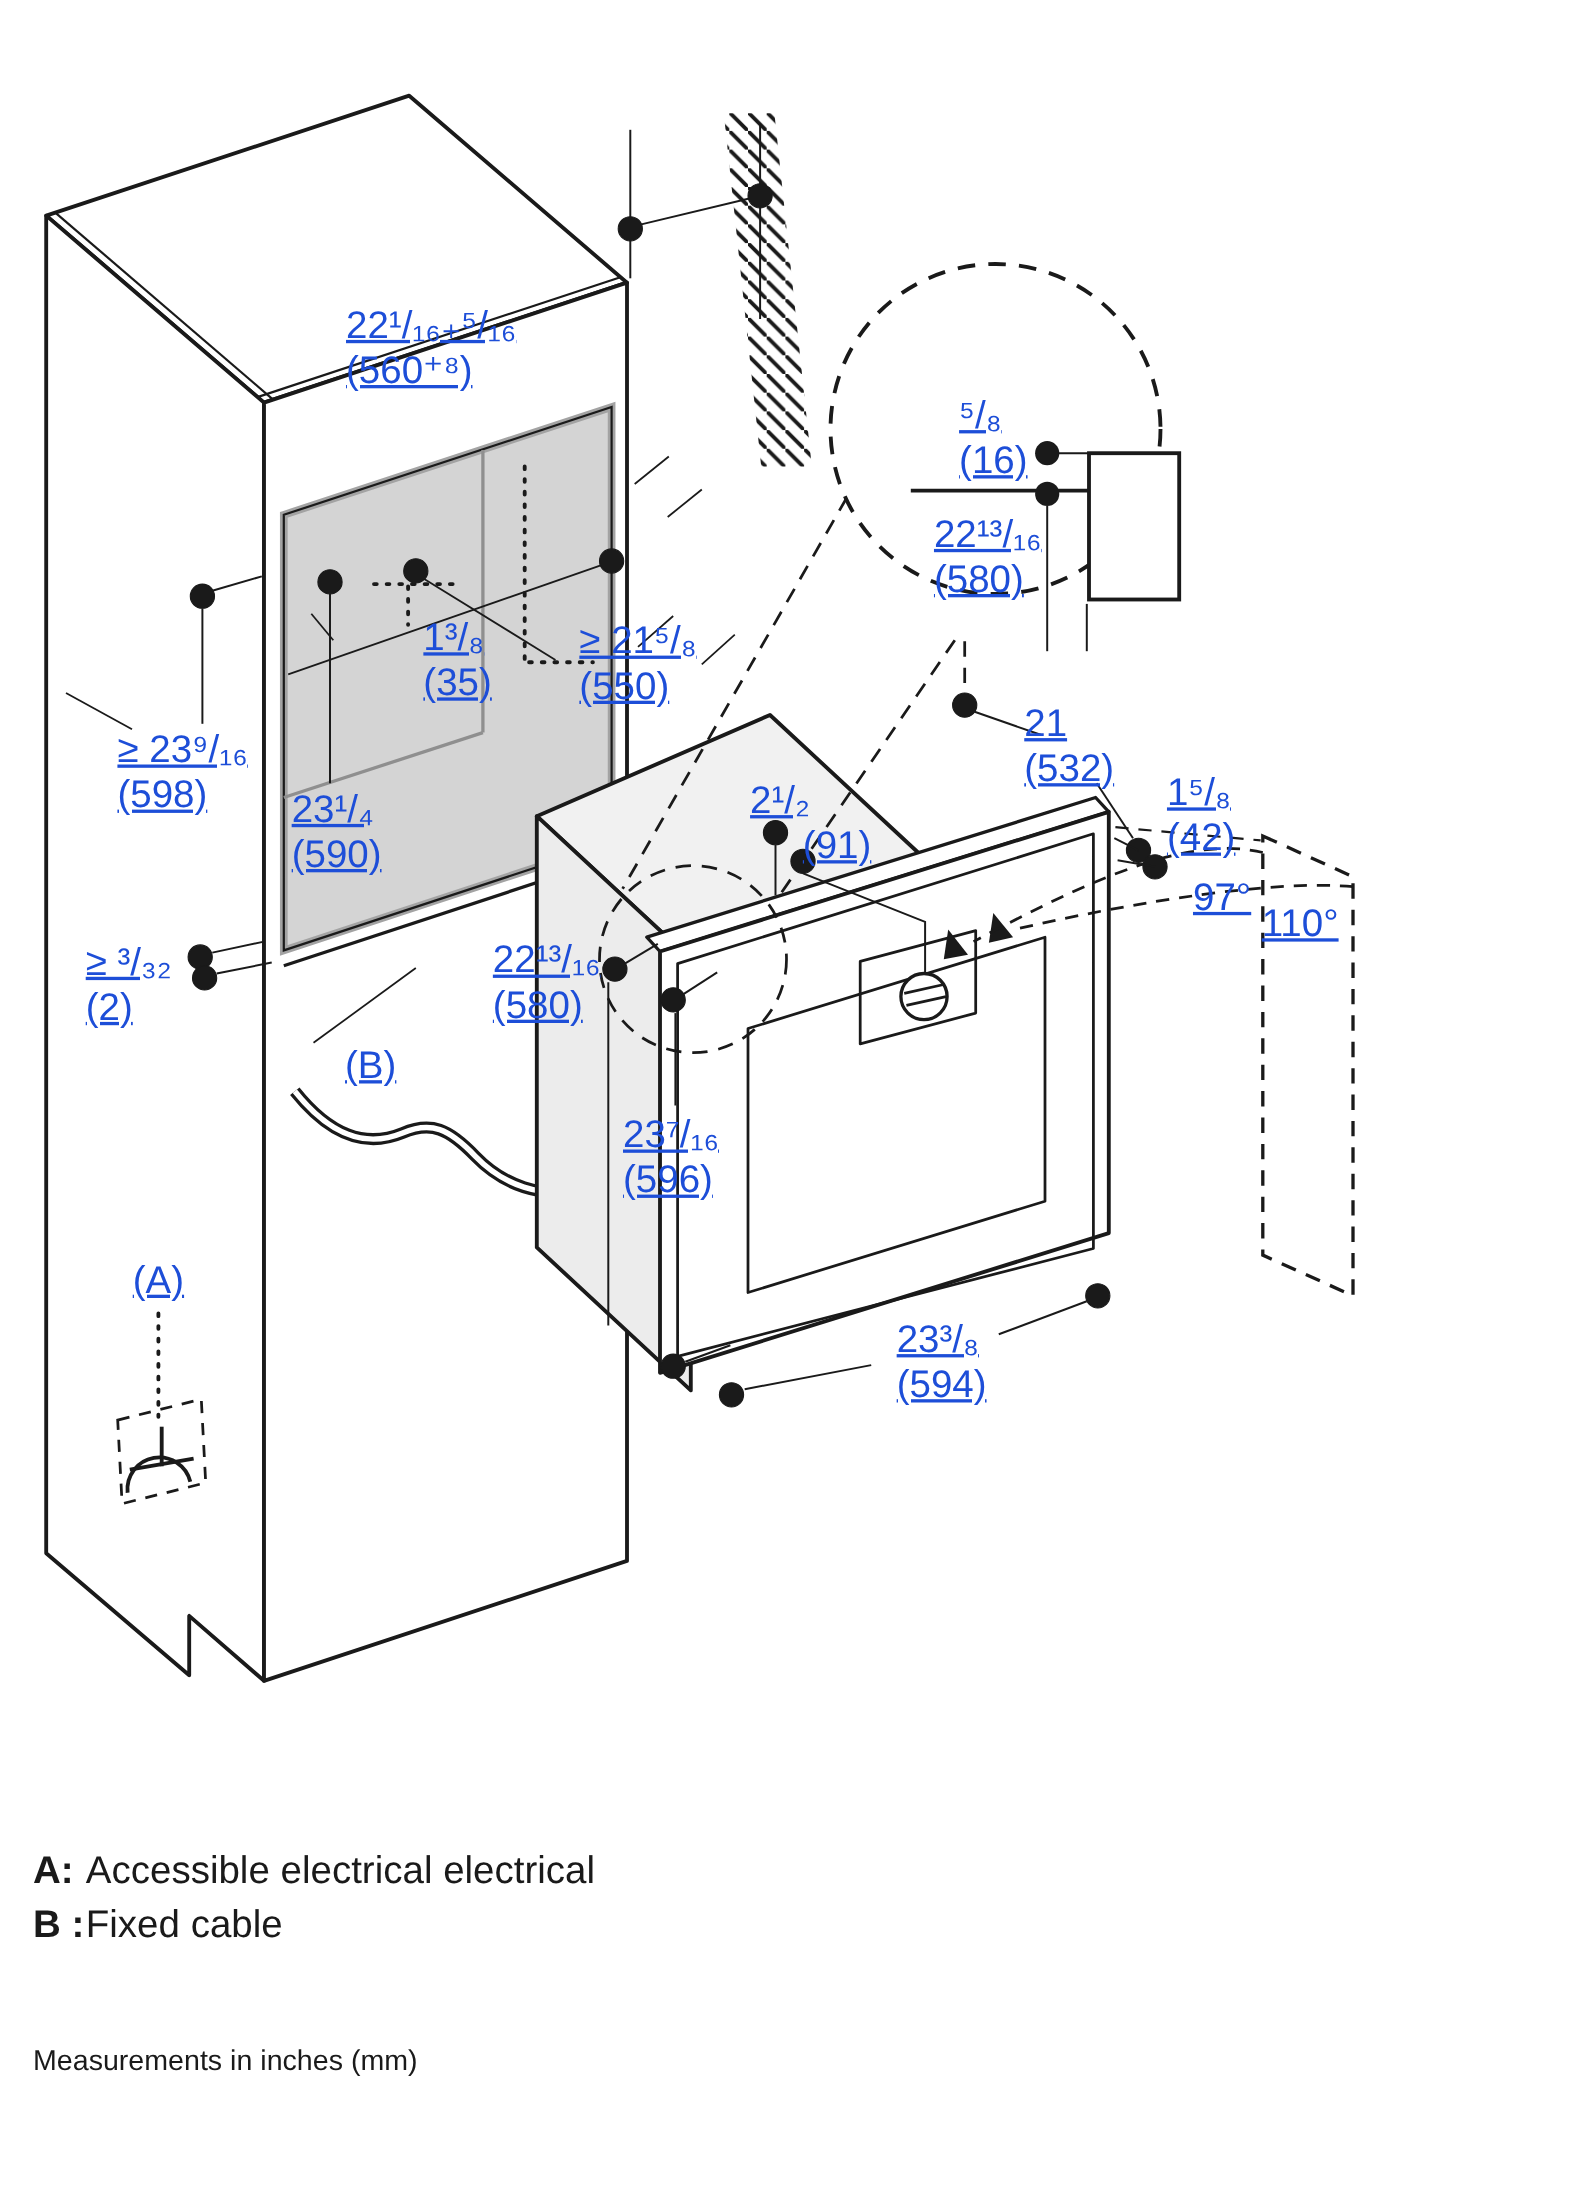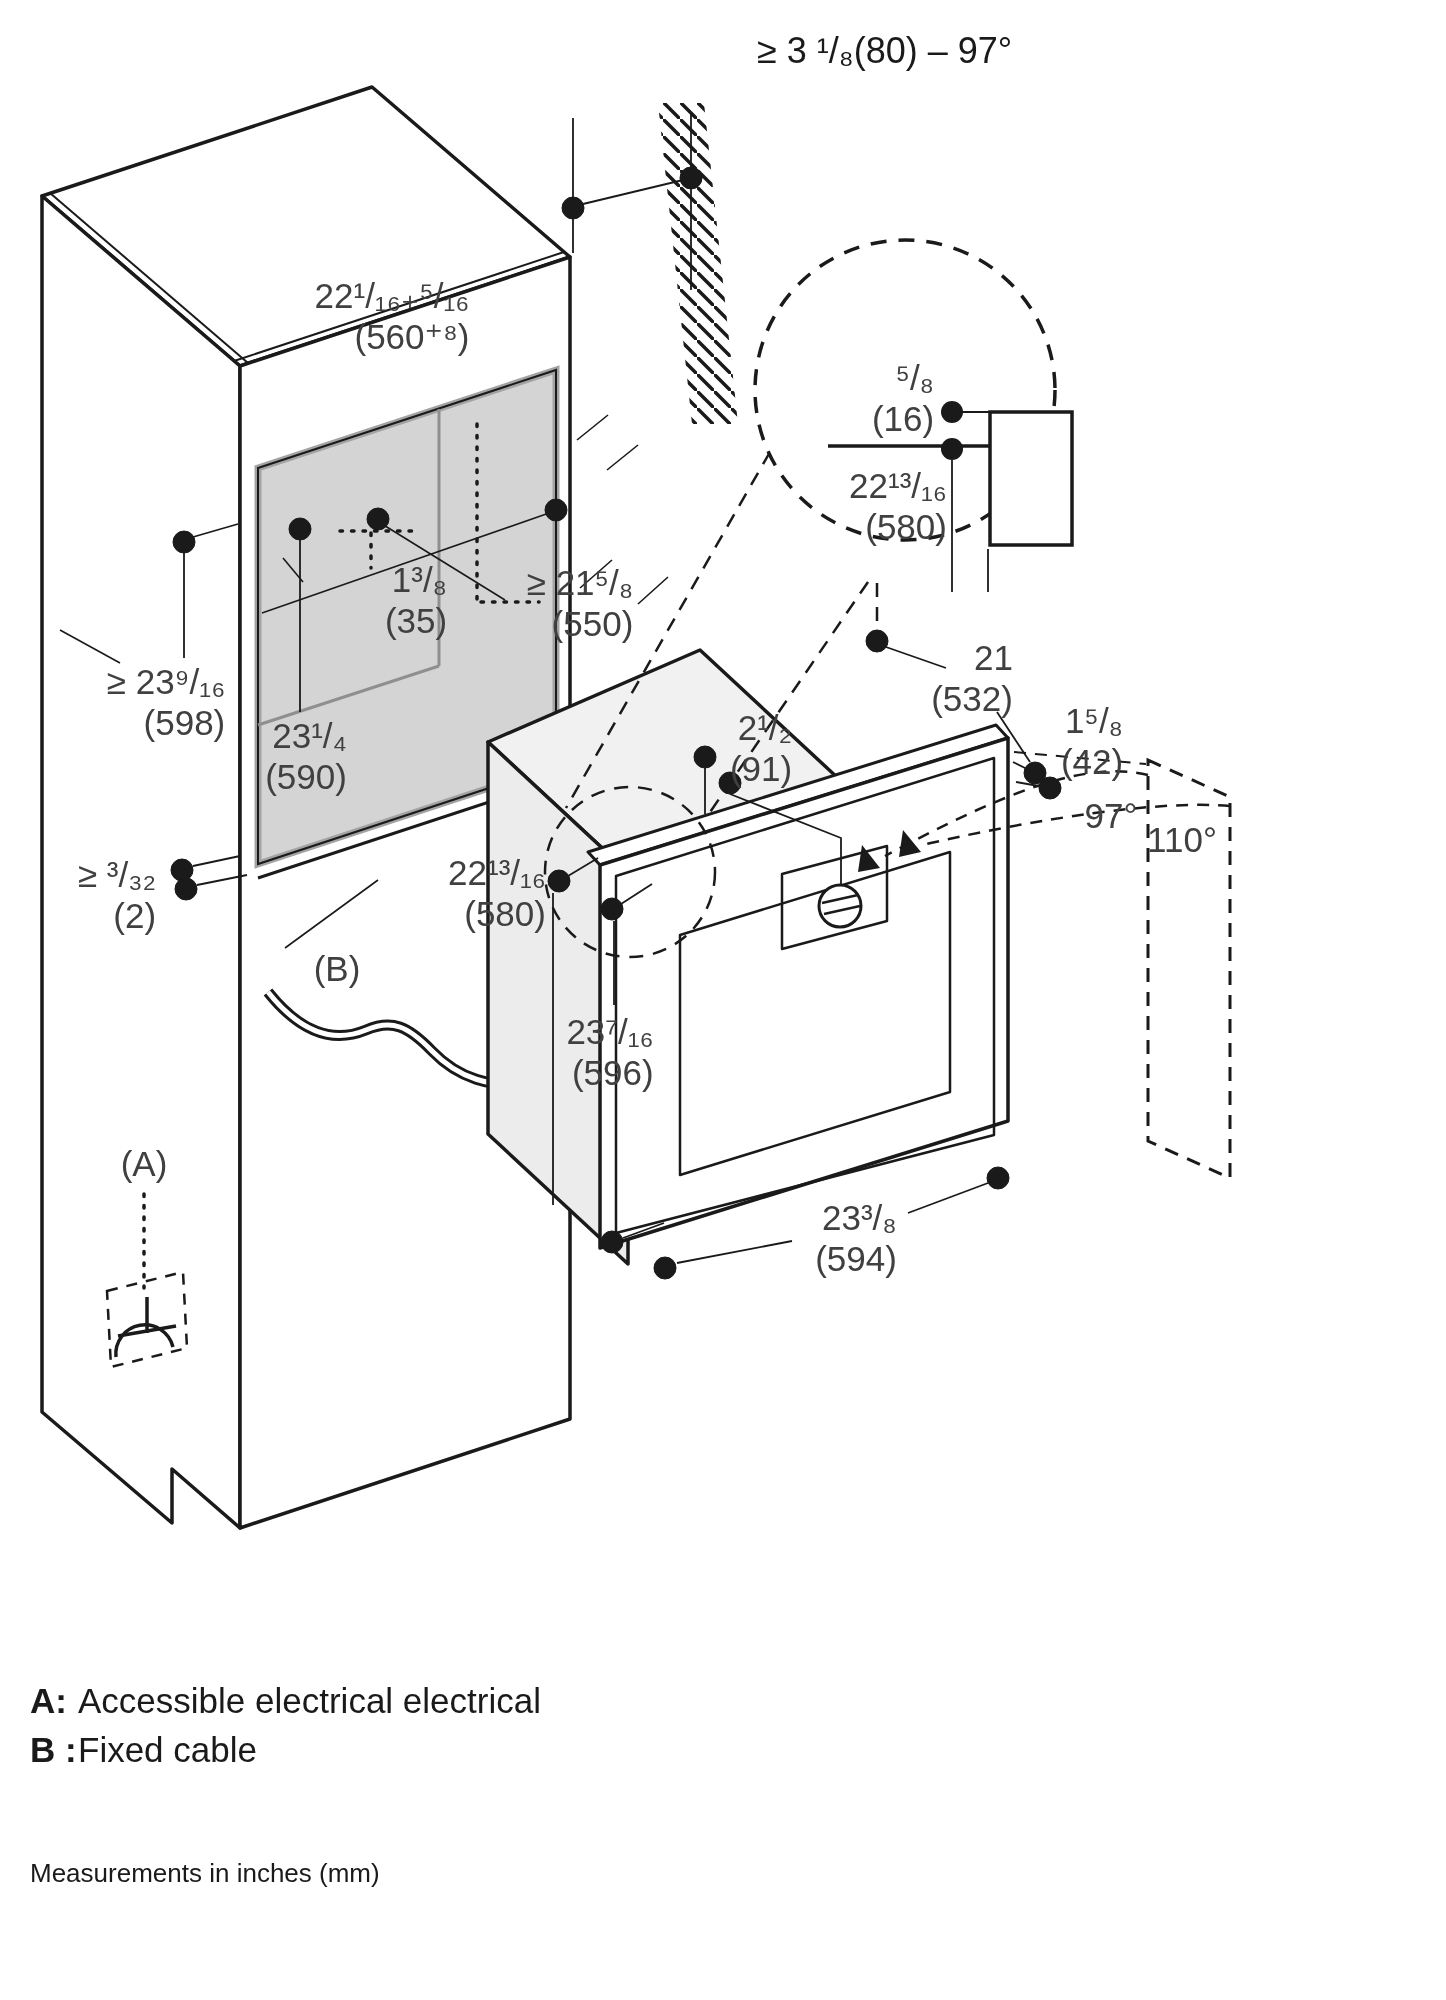--- a/index.html
+++ b/index.html
@@ -2,22 +2,22 @@
 <html><head>
 <meta charset="utf-8">
 <style>
   html,body{margin:0;padding:0;background:#ffffff;}
   .canvas{
     position:relative;width:1446px;height:2000px;background:#ffffff;overflow:hidden;
     font-family:"Liberation Sans","DejaVu Sans",sans-serif;color:#1a1a1a;
   }
   svg{position:absolute;left:0;top:0;}
   .lbl{
-    position:absolute;transform:translateX(-50%);text-align:right;
-    font-size:35px;line-height:1.16;white-space:nowrap;color:#404040;
+    position:absolute;transform:translateX(-50%);text-align:left;
+    font-size:35px;line-height:1.16;white-space:nowrap;color:#1d4ed8;text-decoration:underline;
   }
   .lbl span{display:block;}
   .lbl .shift-r{margin-left:48px;}
   .clearance{position:absolute;font-size:36px;line-height:1.28;white-space:nowrap;}
   .clearance span{display:block;}
   .legend{position:absolute;font-size:35px;line-height:1.4;}
   .legend-row{display:flex;}
   .legend-key{font-weight:bold;min-width:48px;}
   .footer-note{position:absolute;font-size:26px;}
 </style>
@@ -184,21 +184,20 @@
       <polygon points="107,1291 183,1272 187,1348 111,1367" stroke-width="2.5" stroke-dasharray="11 9"></polygon>
       <g stroke-width="3.5">
         <line x1="147" y1="1297" x2="147" y2="1333"></line>
         <line x1="118" y1="1336" x2="176" y2="1326"></line>
         <path d="M116,1357 A29,29 0 0 1 173,1347"></path>
       </g>
     </g>
   </svg>
 
   <div class="clearance" style="left:757px;top:28px">
-    <span>≥ 3 ¹/₈(80) – 97°</span>
   </div>
 
   <div class="lbl" style="left:392px;top:276px">
     <span>22¹/₁₆₊⁵/₁₆</span>
       <span>(560⁺⁸)</span>
   </div>
 
   <div class="lbl" style="left:903px;top:358px">
     <span>⁵/₈</span>
       <span>(16)</span>

